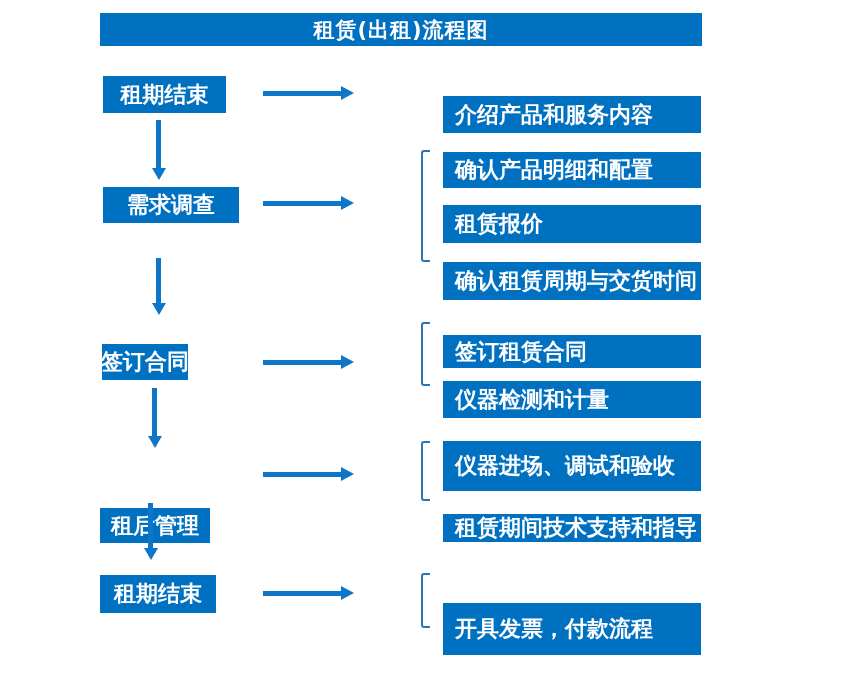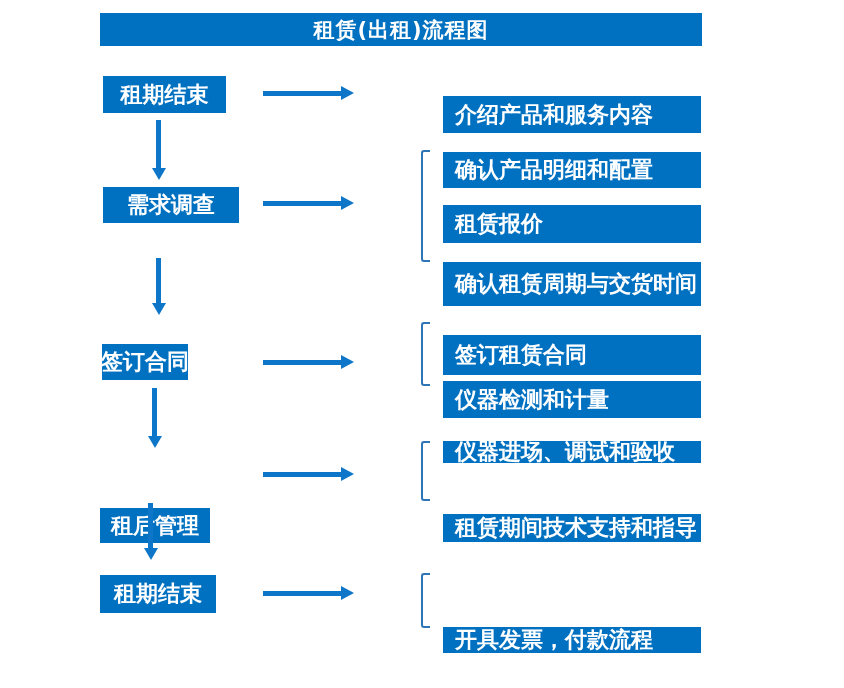--- a/index.html
+++ b/index.html
@@ -106,26 +106,26 @@
 
   <div class="stage-box" style="left:103px; top:76px;  width:123px; height:37px;">租期结束</div>
   <div class="stage-box" style="left:103px; top:187px; width:136px; height:36px;">需求调查</div>
   <div class="stage-box" style="left:102px; top:344px; width:86px; height:36px;">签订合同</div>
   <div class="stage-box" style="left:100px; top:460px; width:110px; height:35px;margin-top:48px;">租后管理</div>
   <div class="stage-box" style="left:100px; top:575px; width:116px; height:38px;">租期结束</div>
 
   <div class="detail-box" style="top:76px;  height:37px;">介绍产品和服务内容</div>
   <div class="detail-box" style="top:132px; height:36px;">确认产品明细和配置</div>
   <div class="detail-box" style="top:185px; height:38px;">租赁报价</div>
-  <div class="detail-box" style="top:242px; height:44px;">确认租赁周期与交货时间</div>
-  <div class="detail-box" style="top:315px; height:40px;">签订租赁合同</div>
+  <div class="detail-box" style="top:242px; height:38px;">确认租赁周期与交货时间</div>
+  <div class="detail-box" style="top:315px; height:33px;">签订租赁合同</div>
   <div class="detail-box" style="top:361px; height:37px;">仪器检测和计量</div>
-  <div class="detail-box" style="top:421px; height:22px;">仪器进场、调试和验收</div>
+  <div class="detail-box" style="top:421px; height:50px;">仪器进场、调试和验收</div>
   <div class="detail-box" style="top:494px; height:28px;">租赁期间技术支持和指导</div>
-  <div class="detail-box" style="top:607px; height:26px;">开具发票，付款流程</div>
+  <div class="detail-box" style="top:583px; height:52px;">开具发票，付款流程</div>
 
   <div class="harrow" style="top:86px;">
     <div class="shaft"></div>
     <div class="head"></div>
   </div>
   <div class="harrow" style="top:196px;">
     <div class="shaft"></div>
     <div class="head"></div>
   </div>
   <div class="harrow" style="top:355px;">

